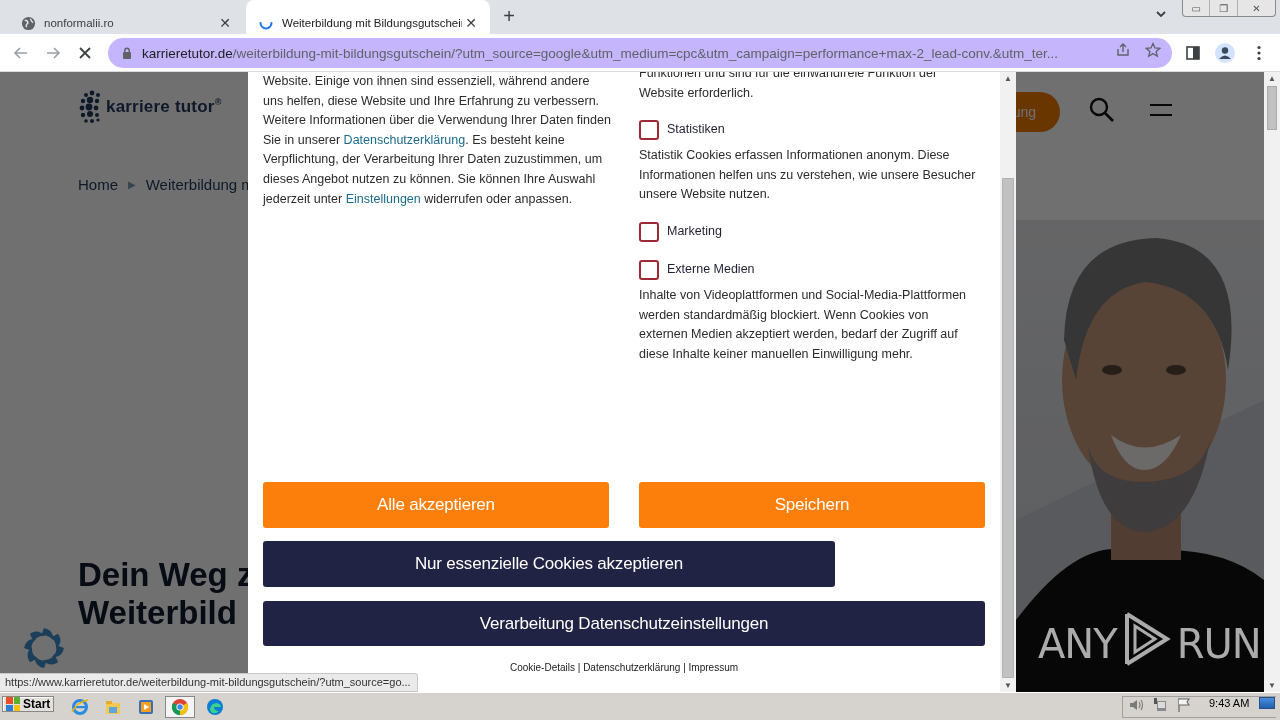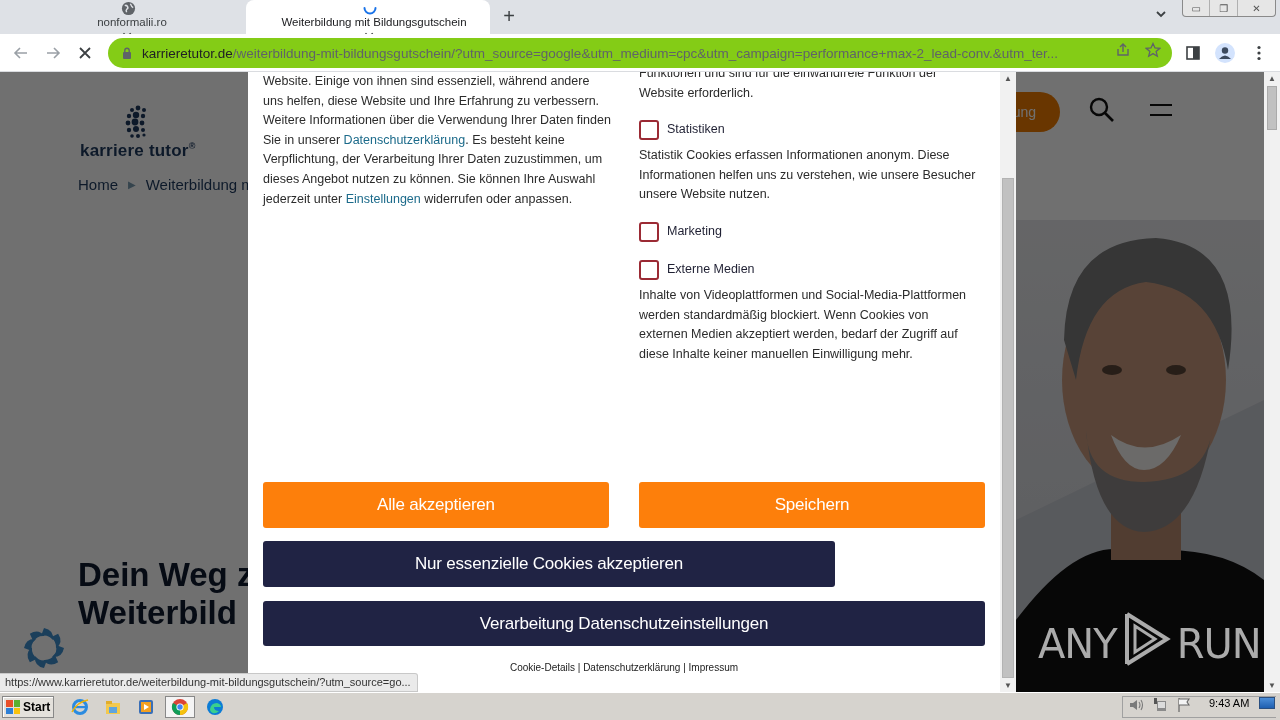--- a/index.html
+++ b/index.html
@@ -1,44 +1,44 @@
 <!DOCTYPE html>
 <html><head>
 <meta charset="utf-8">
 <style>
   * { box-sizing: border-box; margin: 0; padding: 0; }
   html, body { width: 1280px; height: 720px; overflow: hidden; font-family: "Liberation Sans", sans-serif; background: #fff; }
 
   
   .tabbar { position: absolute; left: 0; top: 0; width: 1280px; height: 34px; background: #dee1e6; }
-  .tab { position: absolute; top: 0; height: 46px; display: flex; align-items: center; font-size: 12px; color: #3c4043; flex-direction: column; }
+  .tab { position: absolute; top: 0; height: 46px; display: flex; align-items: center; font-size: 12px; color: #3c4043; }
   .tab.inactive { left: 8px; width: 236px; padding-left: 12px; }
   .tab.active { left: 246px; width: 244px; background: #fff; border-radius: 8px 8px 0 0; padding-left: 12px; color: #202124; }
   .tab .favicon { width: 16px; height: 16px; margin-right: 8px; display: inline-flex; align-items: center; justify-content: center; }
   .tab .title { flex: 1; white-space: nowrap; overflow: hidden; font-size: 11.5px; }
   .tab .close { width: 18px; height: 18px; margin-right: 10px; display: flex; align-items: center; justify-content: center; font-size: 14px; color: #3c4043; cursor: pointer; }
   .newtab { position: absolute; left: 498px; top: 6px; width: 22px; height: 22px; font-size: 20px; line-height: 20px; text-align: center; color: #3c4043; }
   .tablist-btn { position: absolute; left: 1152px; top: 8px; width: 18px; height: 18px; font-size: 12px; color: #3c4043; text-align: center; }
   .winctl { position: absolute; left: 1182px; top: 0; height: 17px; width: 94px; display: flex; border: 1px solid #8a8a8a; border-top: none; border-radius: 0 0 4px 4px; background: #e6e6e6; }
   .winctl span { flex: 1; display: flex; align-items: center; justify-content: center; font-size: 10px; color: #555; border-right: 1px solid #b0b0b0; }
   .winctl span:last-child { border-right: none; flex: 1.4; }
 
   .toolbar { position: absolute; left: 0; top: 34px; width: 1280px; height: 38px; background: #fff; border-bottom: 1px solid #dadce0; }
   .navbtn { position: absolute; top: 8px; width: 22px; height: 22px; display: flex; align-items: center; justify-content: center; color: #9aa0a6; font-size: 16px; }
-  .omnibox { position: absolute; left: 108px; top: 4px; width: 1064px; height: 30px; border-radius: 15px; background: #84cc16; display: flex; align-items: center; padding-left: 12px; }
+  .omnibox { position: absolute; left: 108px; top: 4px; width: 1064px; height: 30px; border-radius: 15px; background: #c4b5fd; display: flex; align-items: center; padding-left: 12px; }
   .omnibox .lock { width: 14px; height: 14px; margin-right: 8px; display: flex; align-items: center; justify-content: center; }
   .omnibox .url { font-size: 13.5px; color: #5f6368; white-space: nowrap; overflow: hidden; width: 960px; }
   .omnibox .url .host { color: #202124; }
   .omni-icon { position: absolute; top: 7px; width: 18px; height: 18px; display: flex; align-items: center; justify-content: center; color: #5f6368; font-size: 14px; }
   .tb-icon { position: absolute; top: 8px; width: 22px; height: 22px; display: flex; align-items: center; justify-content: center; color: #3c4043; }
 
   
   .page { position: absolute; left: 0; top: 72px; width: 1264px; height: 620px; background: #ffffff; overflow: hidden; }
   .page-inner { position: absolute; left: 0; top: 0; width: 100%; height: 100%; }
-  .logo { position: absolute; left: 78px; top: 31px; display: flex; align-items: center; flex-direction: column; }
+  .logo { position: absolute; left: 78px; top: 16px; display: flex; align-items: center; }
   .logo-mark { width: 26px; height: 38px; position: relative; }
   .logo-text { font-size: 17px; font-weight: bold; color: #1e3a5f; margin-left: 2px; letter-spacing: 0.2px; }
   .logo-text sup { font-size: 9px; }
   .cta-pill { position: absolute; left: 960px; top: 20px; width: 100px; height: 40px; border-radius: 20px; background: #f07c00; color: #fff; font-size: 14px; display: flex; align-items: center; justify-content: flex-end; padding-right: 24px; }
   .search-ico { position: absolute; left: 1088px; top: 24px; width: 28px; height: 28px; }
   .menu-ico { position: absolute; left: 1150px; top: 32px; width: 22px; height: 14px; }
   .menu-ico i { display: block; height: 2px; background: #111; margin-bottom: 8px; }
   .breadcrumb { position: absolute; left: 78px; top: 104px; font-size: 15px; color: #1e3a5f; display: flex; align-items: center; }
   .breadcrumb .sep { color: #7a9bb0; margin: 0 10px; font-size: 10px; }
   .hero-title { position: absolute; left: 78px; top: 484px; font-size: 33px; font-weight: bold; color: #0f1a2e; line-height: 38px; }
@@ -71,21 +71,21 @@
   .modal-scroll .thumb { position: absolute; left: 2px; top: 106px; width: 12px; height: 500px; background: #c1c1c1; border: 1px solid #b3b3b3; }
 
   
   .status-bubble { position: absolute; left: 0; top: 673px; height: 19px; padding: 0 6px 0 5px; background: #eaeaea; border: 1px solid #c8c8c8; border-left: none; border-radius: 0 3px 0 0; font-size: 11px; color: #333; line-height: 17px; white-space: nowrap; }
 
   
   .watermark { position: absolute; left: 1038px; top: 608px; display: flex; align-items: center; color: rgba(200,200,200,0.85); font-size: 40px; letter-spacing: -1px; font-family: "DejaVu Sans", sans-serif; }
 
   
   .taskbar { position: absolute; left: 0; top: 692px; width: 1280px; height: 28px; background: #d6d3ce; border-top: 1px solid #fff; }
-  .start { position: absolute; left: 2px; top: 3px; width: 52px; height: 22px; border: 1px solid #888; background: #e4e1dc; display: flex; align-items: center; padding-left: 3px; font-size: 12px; font-weight: bold; color: #000; box-shadow: inset 1px 1px 0 #fff; }
+  .start { position: absolute; left: 2px; top: 3px; width: 52px; height: 16px; border: 1px solid #888; background: #e4e1dc; display: flex; align-items: center; padding-left: 3px; font-size: 12px; font-weight: bold; color: #000; box-shadow: inset 1px 1px 0 #fff; }
   .start-flag { width: 14px; height: 14px; margin-right: 3px; display: grid; grid-template-columns: 1fr 1fr; gap: 1px; }
   .start-flag i { display: block; }
   .tb-app { position: absolute; top: 3px; width: 24px; height: 22px; display: flex; align-items: center; justify-content: center; }
   .tb-app.active { border: 1px solid #888; background: #f4f4f4; width: 30px; }
   .tray { position: absolute; left: 1122px; top: 3px; width: 154px; height: 22px; border: 1px solid #a0a0a0; border-right: none; display: flex; font-size: 11px; color: #000; }
   .tray .ti { width: 22px; height: 16px; display: flex; align-items: center; justify-content: center; margin-left: 2px; }
   .tray .clock { margin-left: 14px; font-size: 11px; }
   .tray .desk { margin-left: 10px; width: 16px; height: 12px; background: linear-gradient(180deg,#4c8ed8,#1f5fb0); border: 1px solid #2a4f80; }
 </style>
 </head>

